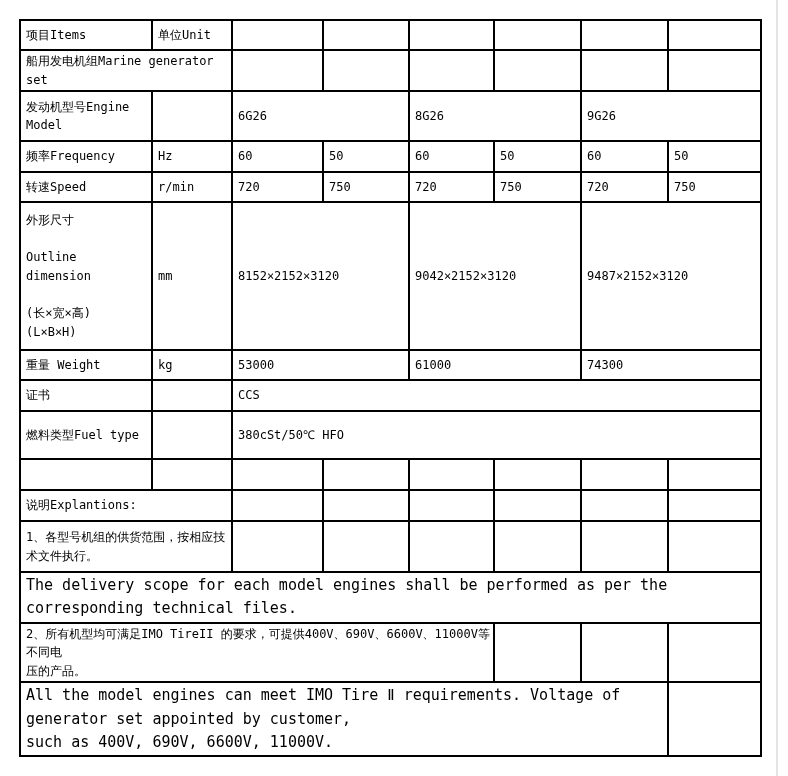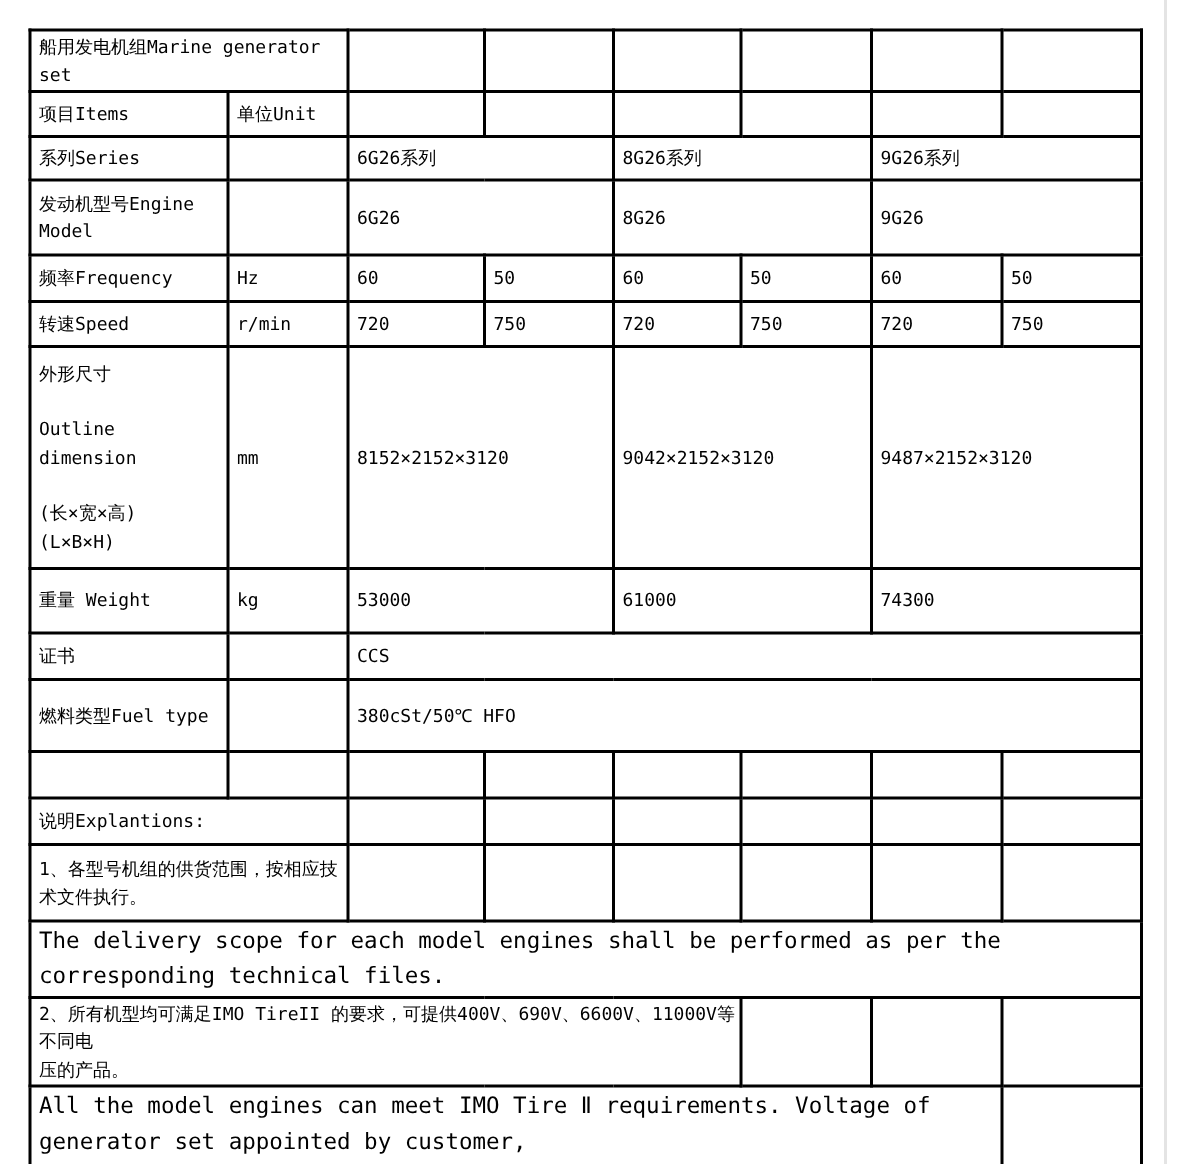--- a/index.html
+++ b/index.html
@@ -43,48 +43,41 @@
       <col style="width:80px">
       <col style="width:91px">
       <col style="width:86px">
     <col style="width:85px">
       <col style="width:87px">
       <col style="width:87px">
       <col style="width:93px">
   </colgroup>
 
   <tbody>
-      <tr style="height:29px">
-    <td colspan="2">船用发电机组Marine generator set</td>
-    <td></td>
-    <td></td>
-    <td></td>
-    <td></td>
-    <td></td>
-    <td></td>
-  </tr>
-
-  <tr style="height:30px">
+      <tr style="height:30px">
     <td>项目Items</td>
     <td>单位Unit</td>
     <td></td>
     <td></td>
     <td></td>
     <td></td>
     <td></td>
     <td></td>
   </tr>
 
   <tr style="height:29px">
-    <td>系列Series</td>
+    <td colspan="2">船用发电机组Marine generator set</td>
     <td></td>
-    <td colspan="2">6G26系列</td>
-    <td colspan="2">8G26系列</td>
-    <td colspan="2">9G26系列</td>
+    <td></td>
+    <td></td>
+    <td></td>
+    <td></td>
+    <td></td>
   </tr>
+
 
 
   <tr style="height:50px">
     <td>发动机型号Engine
 Model</td>
     <td></td>
     <td colspan="2">6G26</td>
     <td colspan="2">8G26</td>
     <td colspan="2">9G26</td>
   </tr>
@@ -118,21 +111,21 @@
 Outline dimension
 
 (长×宽×高)
 (L×B×H)</td>
     <td>mm</td>
     <td colspan="2">8152×2152×3120</td>
     <td colspan="2">9042×2152×3120</td>
     <td colspan="2">9487×2152×3120</td>
   </tr>
 
-  <tr style="height:43px">
+  <tr style="height:30px">
     <td>重量 Weight</td>
     <td>kg</td>
     <td colspan="2">53000</td>
     <td colspan="2">61000</td>
     <td colspan="2">74300</td>
   </tr>
 
   <tr style="height:31px">
     <td>证书</td>
     <td></td>

